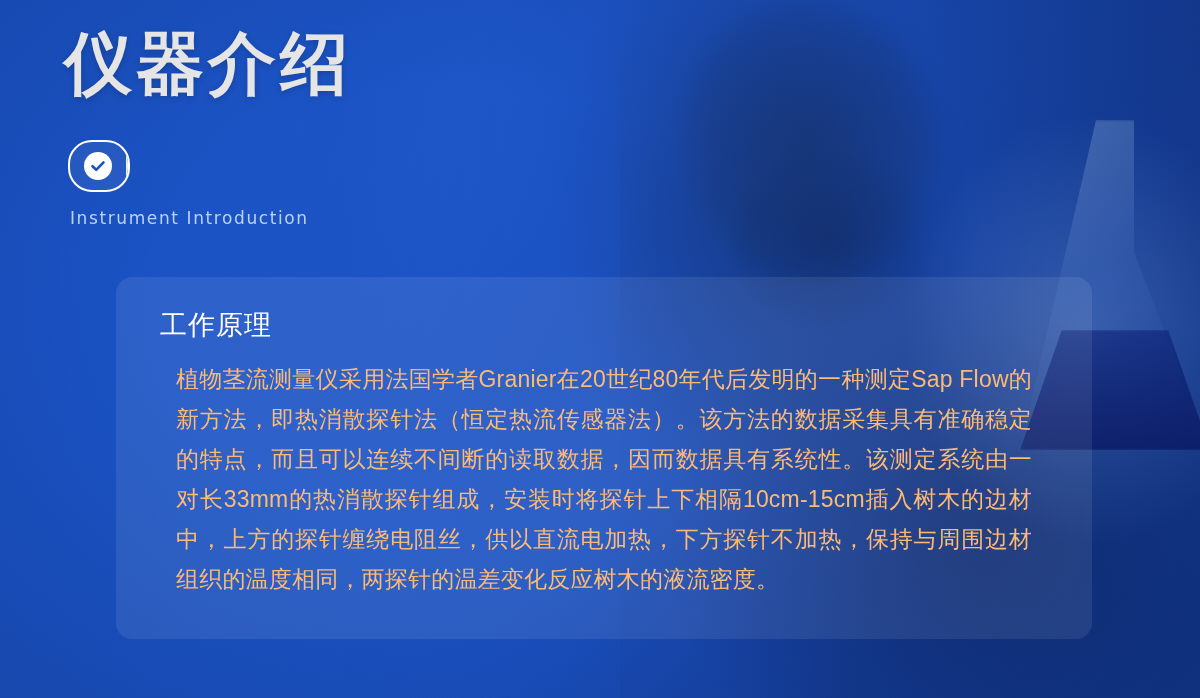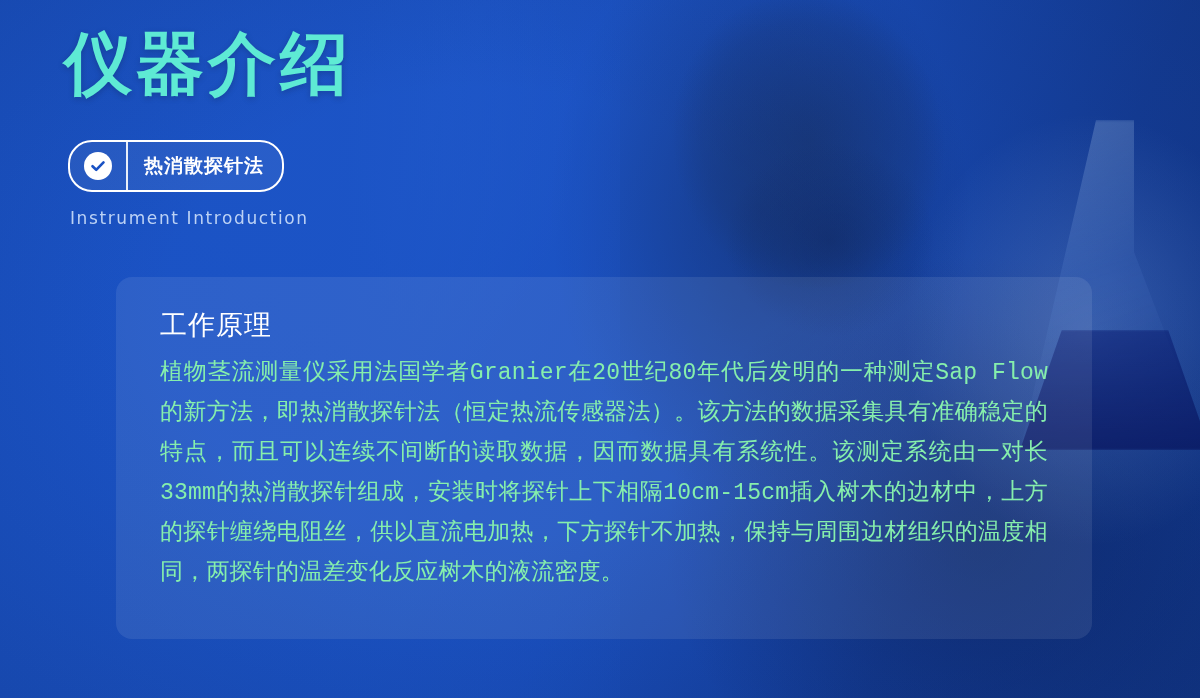--- a/index.html
+++ b/index.html
@@ -91,21 +91,21 @@
   .header {
     position: absolute;
     left: 64px;
     top: 30px;
     width: 620px;
   }
   .title-cn {
     font-family: "DejaVu Sans", sans-serif;
     font-size: 68px;
     font-weight: bold;
-    color: #5eead4;
+    color: #e5e5e5;
     letter-spacing: 4px;
     line-height: 1.0;
     margin: 0;
     text-shadow: 0 2px 6px rgba(0,0,0,0.18);
   }
 
   .badge {
     position: absolute;
     left: 4px;
     top: 110px;
@@ -172,27 +172,27 @@
   }
   .card-title {
     font-family: "DejaVu Sans", sans-serif;
     font-size: 27px;
     font-weight: normal;
     color: #ffffff;
     margin: 0 0 10px 0;
     letter-spacing: 1px;
   }
   .card-body {
-    font-family: Liberation Mono, monospace;
+    font-family: Liberation Sans, sans-serif;
     font-size: 23px;
     line-height: 40px;
-    color: #86efac;
+    color: #fdba74;
     letter-spacing: 0.2px;
     text-align: justify;
-    margin: 0;
+    margin: 16px;
   }
 </style>
 </head>
 <body>
 
 <div class="page">
 
   <div class="bg-photo">
     <div class="bg-hand"></div>
     <div class="bg-hand2"></div>
@@ -206,21 +206,20 @@
     <h1 class="title-cn">仪器介绍</h1>
 
     <div class="badge">
       <div class="badge-check">
         <span class="check-circle">
           <svg width="18" height="18" viewBox="0 0 18 18" aria-hidden="true">
             <path d="M3.5 9.2 L7.2 12.8 L14.5 5.4" fill="none" stroke="#1a52c4" stroke-width="2.6" stroke-linecap="round" stroke-linejoin="round"></path>
           </svg>
         </span>
       </div>
-      <div class="badge-text">热消散探针法</div>
     </div>
 
     <div class="subtitle-en">Instrument Introduction</div>
   </div>
 
   <div class="card">
     <h2 class="card-title">工作原理</h2>
     <p class="card-body">植物茎流测量仪采用法国学者Granier在20世纪80年代后发明的一种测定Sap Flow的新方法，即热消散探针法（恒定热流传感器法）。该方法的数据采集具有准确稳定的特点，而且可以连续不间断的读取数据，因而数据具有系统性。该测定系统由一对长33mm的热消散探针组成，安装时将探针上下相隔10cm-15cm插入树木的边材中，上方的探针缠绕电阻丝，供以直流电加热，下方探针不加热，保持与周围边材组织的温度相同，两探针的温差变化反应树木的液流密度。</p>
   </div>
 

